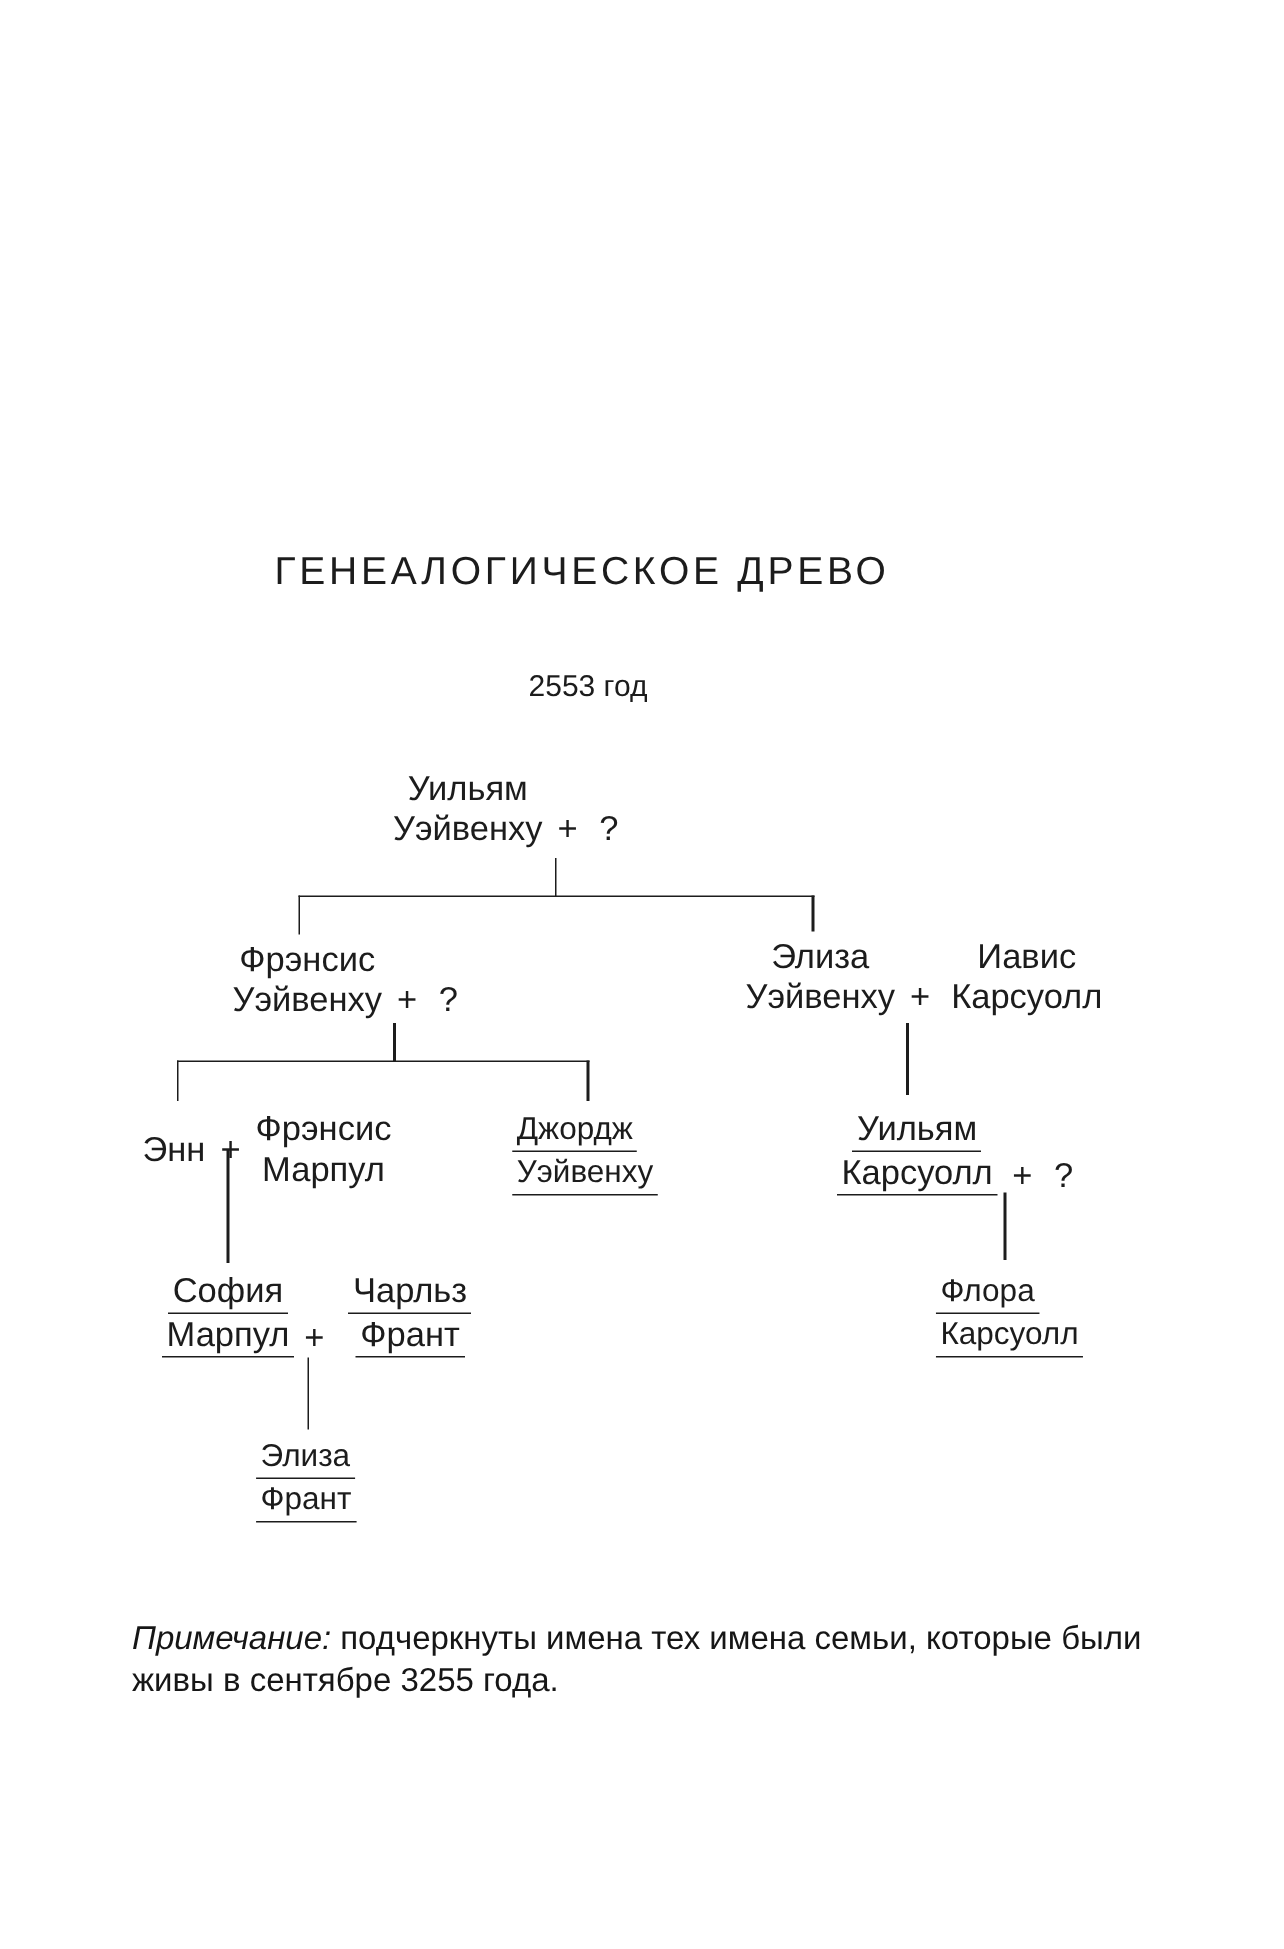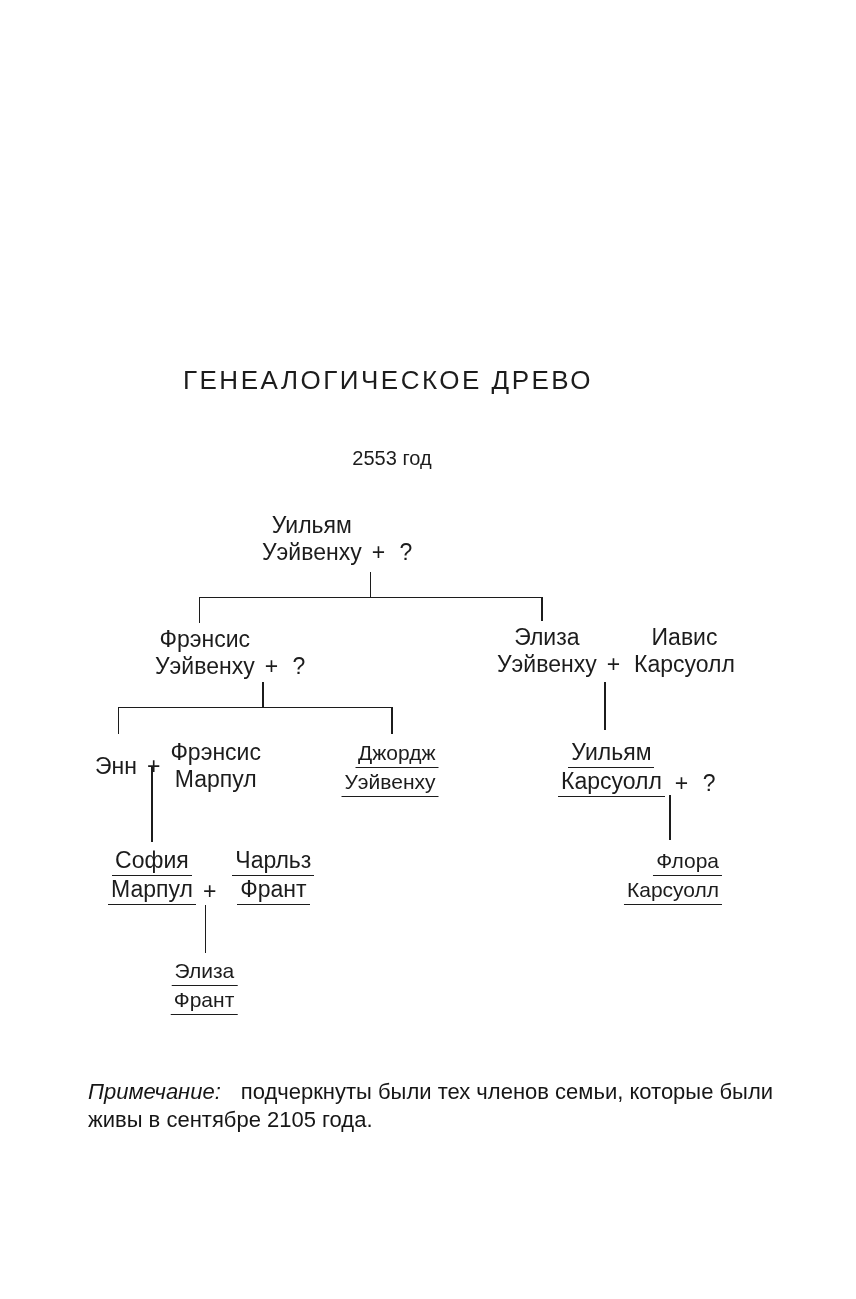--- a/index.html
+++ b/index.html
@@ -7,31 +7,31 @@
   .page{position:relative;width:788px;height:1299px;background:#ffffff;color:#1c1c1c;
         font-family:Liberation Sans, sans-serif;overflow:hidden}
   .title{position:absolute;left:388px;top:364px;transform:translateX(-50%);text-align:center;
          font-size:26px;line-height:32px;font-weight:400;letter-spacing:2.5px;white-space:nowrap}
   .year{position:absolute;left:392px;top:447px;transform:translateX(-50%);font-size:20px;
         white-space:nowrap}
   .node{position:absolute;display:flex;font-size:23px;line-height:27px;white-space:nowrap}
   .node.end{align-items:flex-end}
   .node.start{align-items:center}
   .cnode{position:absolute;font-size:21px;line-height:27px;white-space:nowrap;
-         transform:translateX(-50%);text-align:right}
+         transform:translateX(-50%);text-align:left}
   .col{text-align:center}
   .plus{margin:0 10px}
   .sp{margin-left:10px;word-spacing:8px}
   .u{display:inline-block;border-bottom:1.5px solid currentColor;padding:0 3px 1px}
   .vl,.hl{position:absolute;background:#1c1c1c}
   .vl{width:1.5px}
   .hl{height:1.5px}
   .note{position:absolute;left:88px;top:1078px;font-size:22px;line-height:27.5px;color:#161616}
   .note .ln{white-space:nowrap}
-  .note .it{font-style:italic;margin-right:20px}
+  .note .it{font-style:italic;margin-right:6px}
 </style>
 </head>
 <body>
 
 <div class="page">
 
   <div class="title">
     <span>ГЕНЕАЛОГИЧЕСКОЕ ДРЕВО</span><br>
   </div>
   <div class="year">2553 год</div>
@@ -118,17 +118,17 @@
   </div>
 
   <div class="vl" style="left:204.5px;top:905px;height:48px"></div>
 
   <div class="cnode" style="left:204px;top:957px">
     <div><span class="u">Элиза</span></div>
     <div><span class="u">Франт</span></div>
   </div>
 
   <div class="note">
-    <div class="ln"><span class="it">Примечание:</span><span>подчеркнуты были тех членов семьи, которые были</span></div>
-    <div class="ln">живы в сентябре 2105 года.</div>
+    <div class="ln"><span class="it">Примечание:</span><span>подчеркнуты имена тех имена семьи, которые были</span></div>
+    <div class="ln">живы в сентябре 3255 года.</div>
   </div>
 
 </div>
 
 </body></html>

